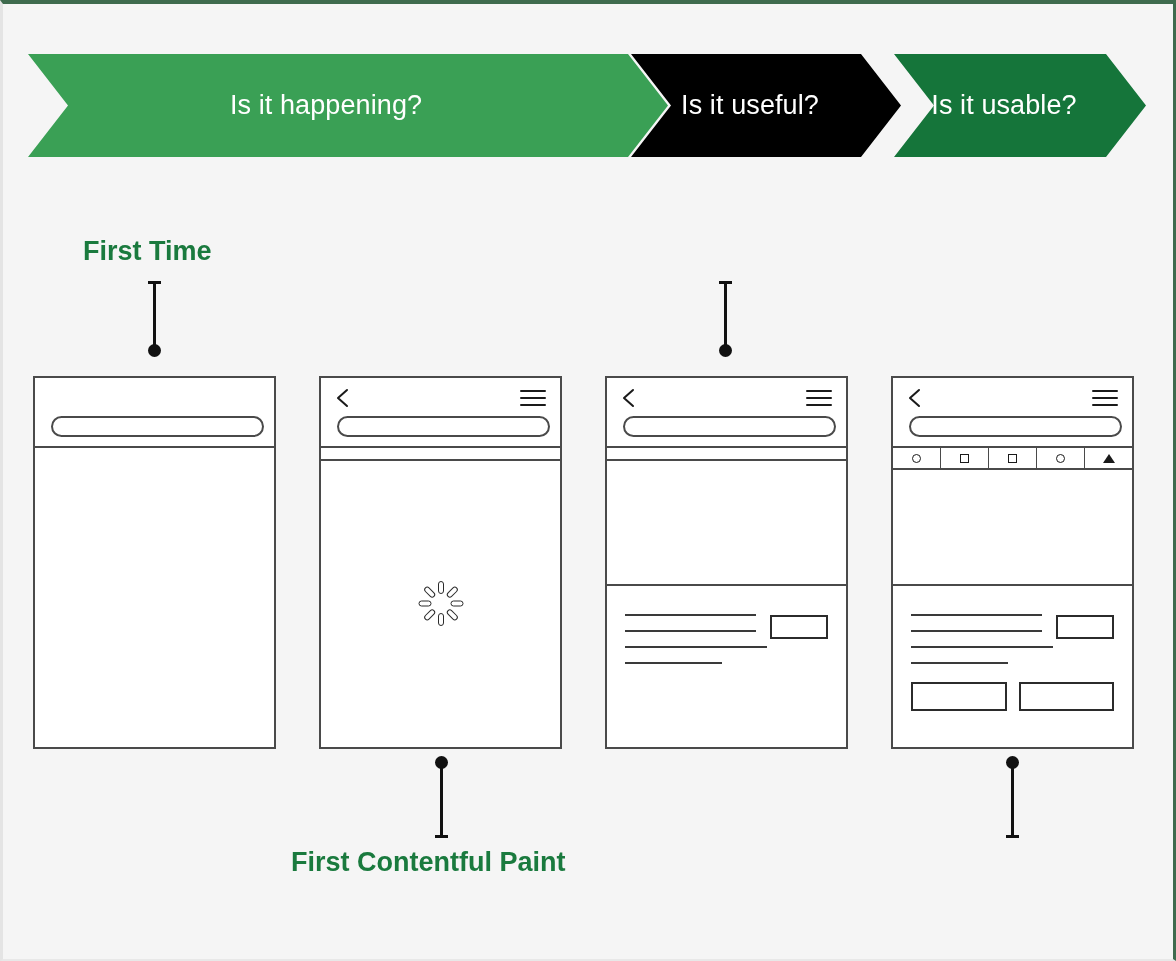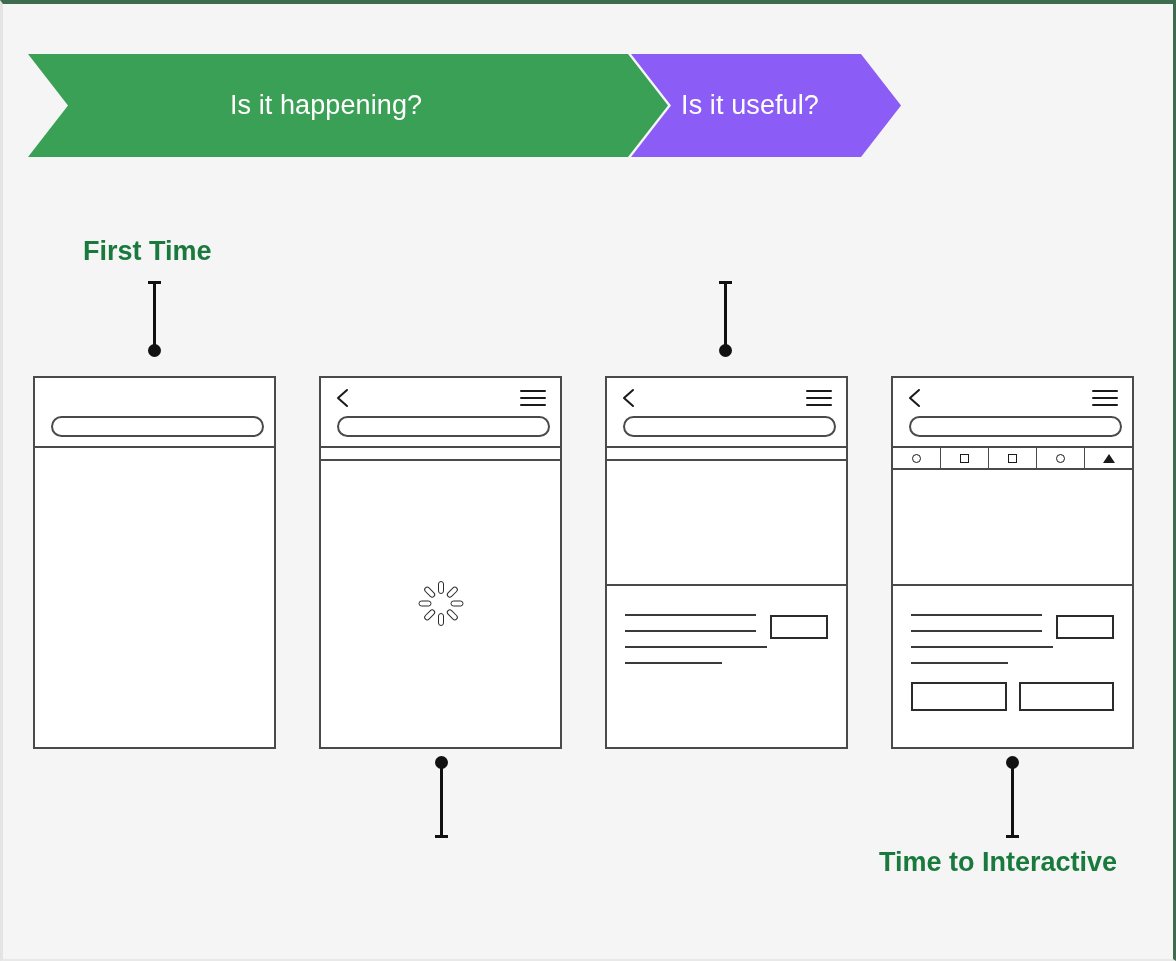--- a/index.html
+++ b/index.html
@@ -244,25 +244,29 @@
 
 <div id="page">
 
   <div id="phase-banner">
 
     <div class="phase-seg" style="left:0px; width:640px; background:#3aa055;
                 clip-path: polygon(0 0, 600px 0, 640px 51.5px, 600px 103px, 0 103px, 40px 51.5px);">
       <span class="phase-label" style="transform:translateX(-22px);">Is it happening?</span>
     </div>
 
-    <div class="phase-seg" style="left:603px; width:270px; background:#8b5cf6;
+    <div class="phase-seg" style="left:603px; width:270px; background:#000000;
                 clip-path: polygon(0 0, 230px 0, 270px 51.5px, 230px 103px, 0 103px, 40px 51.5px);">
       <span class="phase-label" style="transform:translateX(-16px);">Is it useful?</span>
     </div>
 
+    <div class="phase-seg" style="left:866px; width:252px; background:#15753a;
+                clip-path: polygon(0 0, 212px 0, 252px 51.5px, 212px 103px, 0 103px, 40px 51.5px);">
+      <span class="phase-label" style="transform:translateX(-16px);">Is it usable?</span>
+    </div>
   </div>
 
   <div class="metric-label" style="left:80px; top:232px;">First Time</div>
 
 
   <div class="connector cap-top" style="left:145px; top:277px; height:74px;">
     <div class="cap"></div>
     <div class="stem"></div>
     <div class="dot"></div>
   </div>
@@ -386,16 +390,16 @@
     <div class="stem"></div>
     <div class="cap"></div>
   </div>
 
   <div class="connector dot-top" style="left:1003px; top:752px; height:82px;">
     <div class="dot"></div>
     <div class="stem"></div>
     <div class="cap"></div>
   </div>
 
-
-  <div class="metric-label" style="left:876px; top:843px;">Time to Interactive</div>
+  <div class="metric-label" style="left:288px; top:843px;">First Contentful Paint</div>
+
 
 </div>
 
 </body></html>

